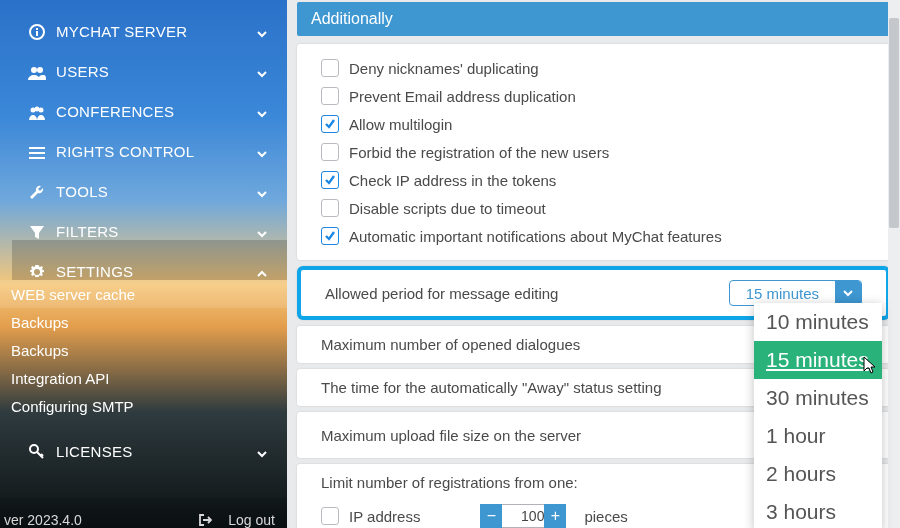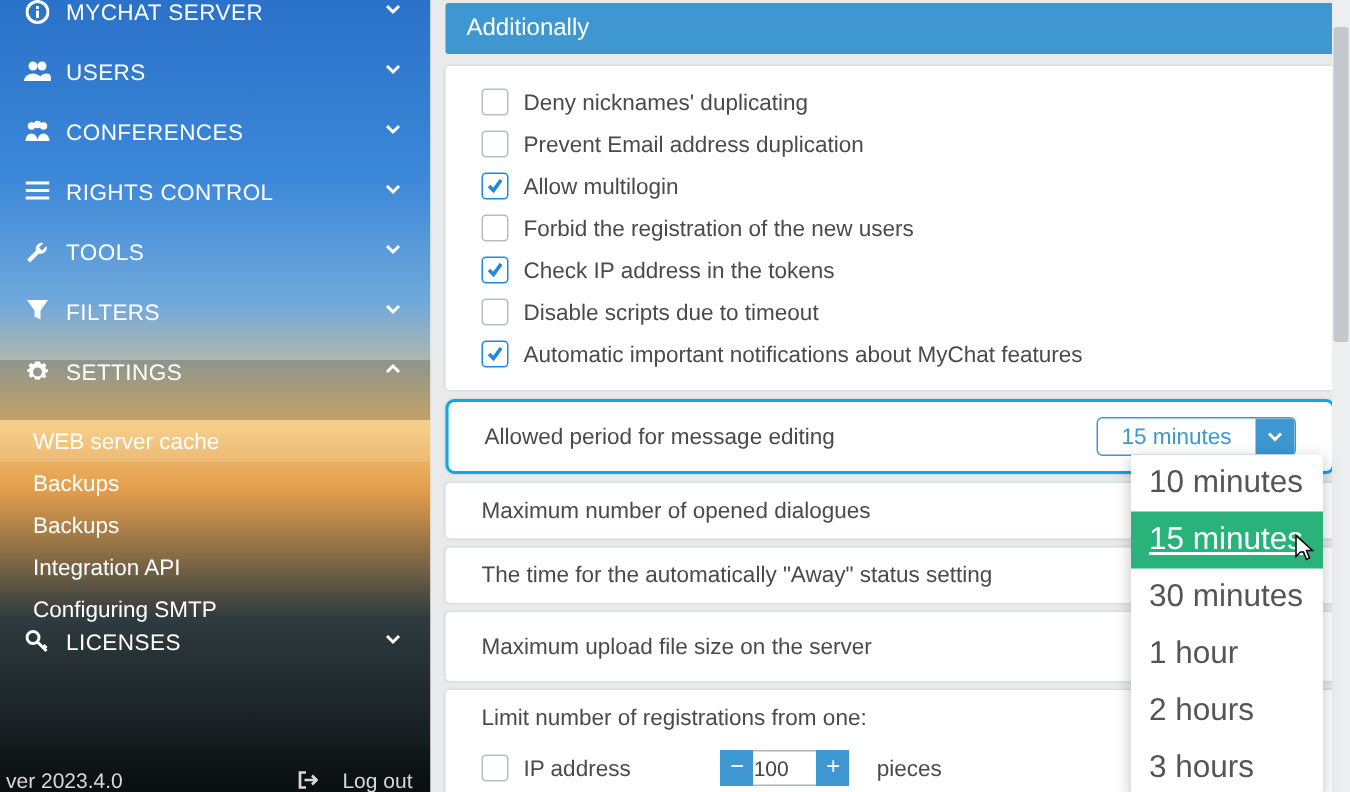--- a/index.html
+++ b/index.html
@@ -5,30 +5,30 @@
   * { box-sizing: border-box; margin: 0; padding: 0; font-family: "Segoe UI", Arial, sans-serif; }
   body { width: 900px; height: 528px; overflow: hidden; background: #fff; position: relative; }
   .app { display: flex; width: 100%; height: 100%; }
   
   .sidebar {
     width: 287px; height: 100%; position: relative; color: #fff;
     background: linear-gradient(to bottom, #2a72c9 0%, #3b87d8 22%, #6fa8dc 38%, #f5c77a 54%, #e29d4c 62%, #2f3b3f 78%, #0b1113 100%);
     display: flex; flex-direction: column;
   }
   .side-item {
-    display: flex; align-items: flex-start; height: 40px; padding: 0 16px 0 14px;
-    cursor: pointer; font-size: 15px; position: relative;
+    display: flex; align-items: flex-end; height: 40px; padding: 0 16px 0 14px;
+    cursor: pointer; font-size: 15px; position: relative; margin-left: 12px;
   }
   .side-item .icon { width: 22px; display: inline-flex; justify-content: center; margin-right: 8px; }
   .side-item .label { flex: 1; text-transform: uppercase; letter-spacing: .3px; }
   .side-item .chev { width: 18px; display:inline-flex; justify-content:center; }
   .side-item.active { background: rgba(0,0,0,0.18); }
   .side-item.active .chev svg { transform: rotate(180deg); }
   .sub-item {
-    display: flex; align-items: center; height: 28px; padding-left: 22px;
+    display: flex; align-items: center; height: 28px; padding-left: 11px;
     font-size: 15px; color: #fff; cursor: pointer;
   }
   .sub-item.hl { background: rgba(255,255,255,0.12); }
   .side-footer {
     margin-top: auto; height: 30px; display: flex; align-items: flex-end;
     padding: 0 12px 0 4px; font-size: 14px; color: #d8d8d8;
     background: rgba(0,0,0,0.1);
   }
   .side-footer .ver { flex: 1; }
   .side-footer .logout { display: flex; align-items: center; gap: 16px; cursor:pointer; }
@@ -44,32 +44,32 @@
   }
   .card.row { display: flex; align-items: center; justify-content: space-between; }
   .check-row { display: flex; align-items: center; gap: 10px; padding: 5px 0; }
   .cb {
     width: 18px; height: 18px; border: 1px solid #b8bcc0; border-radius: 3px;
     display:inline-flex; align-items:center; justify-content:center; cursor:pointer; flex-shrink:0;
   }
   .cb.checked { border-color:#1e88e5; }
   .cb.checked svg { display:block; }
   .cb svg { display:none; }
-  .card.highlight { border: 2px solid #0ea5e9; border-radius: 6px; }
+  .card.highlight { border: 4px solid #0ea5e9; border-radius: 6px; }
   .select {
     display:inline-flex; align-items:center; border:1px solid #3e97d1; border-radius:4px;
     overflow:hidden; height:26px; background:#fff; cursor:pointer;
   }
   .select .val { padding: 0 16px; color:#3e97d1; font-size:15px; }
   .select .btn { width:26px; height:100%; background:#3e97d1; display:flex; align-items:center; justify-content:center; }
   .select.gray { border-color:#b0b4b8; }
   .select.gray .val { color:#666; }
   .spinner { display:inline-flex; align-items:center; gap:0; }
   .spinner .sbtn { width:22px; height:24px; background:#3e97d1; color:#fff; display:flex; align-items:center; justify-content:center; cursor:pointer; font-size:16px; }
-  .spinner input { width:42px; height:24px; border:1px solid #b0b4b8; border-left:none; border-right:none; text-align:left; font-size:14px; color:#444; }
+  .spinner input { width:42px; height:24px; border:1px solid #b0b4b8; border-left:none; border-right:none; text-align:right; font-size:14px; color:#444; }
   .dropdown {
     position:absolute; right:18px; top:303px; width:128px; background:#fff;
     box-shadow: 0 2px 10px rgba(0,0,0,0.25); z-index:10; font-size:21px;
   }
   .dropdown .opt { padding:7px 12px; color:#555; cursor:pointer; }
   .dropdown .opt.sel { background:#2ab27b; color:#fff; text-decoration:underline; }
   .cursor { position:absolute; right:22px; top:355px; z-index:15; }
   .scrollbar { position:absolute; right:0; top:0; width:12px; height:100%; background:#eceef0; }
   .scrollbar .thumb { position:absolute; left:1px; right:1px; top:18px; height:210px; background:#c4c8cc; border-radius:2px; }
   svg { display:block; }

